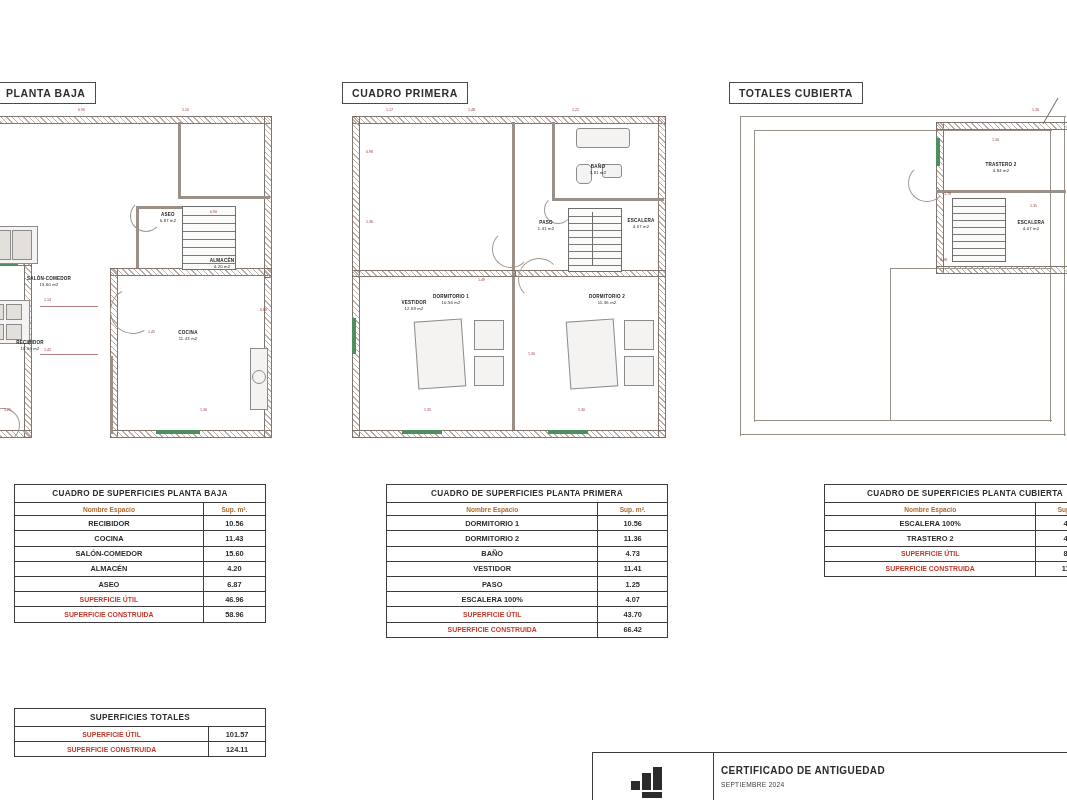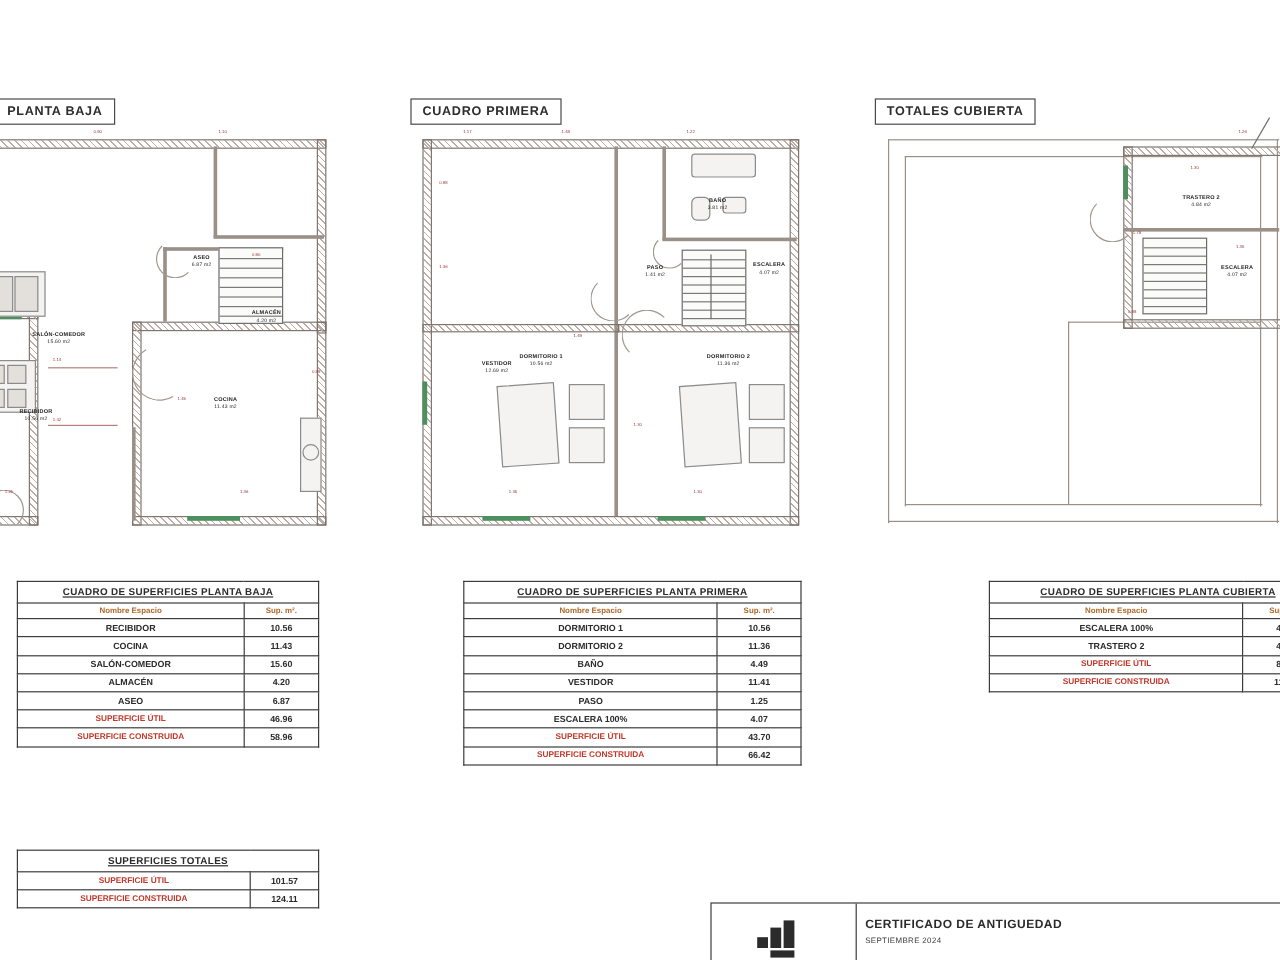--- a/index.html
+++ b/index.html
@@ -90,21 +90,20 @@
     border:1px solid #3c3c3c;
     text-align:center;
     padding:2.6px 2px;
     font-weight:bold;
     color:#2b2b2b;
   }
   table.surf th.title{
     font-size:8.2px;
     letter-spacing:.3px;
     padding:4px 2px;
-    text-decoration:underline;
   }
   table.surf td.hdr{
     color:#b06a2c;
     font-weight:bold;
     font-size:6.6px;
   }
   table.surf td.accent{
     color:#c0392b;
     font-size:6.9px;
   }
@@ -391,21 +390,21 @@
     <tr>
           <td>DORMITORIO 1</td>
           <td class="val">10.56</td>
         </tr>
     <tr>
           <td>DORMITORIO 2</td>
           <td class="val">11.36</td>
         </tr>
     <tr>
           <td>BAÑO</td>
-          <td class="val">4.49</td>
+          <td class="val">4.73</td>
         </tr>
     <tr>
           <td>VESTIDOR</td>
           <td class="val">11.41</td>
         </tr>
     <tr>
           <td>PASO</td>
           <td class="val">1.25</td>
         </tr>
     <tr>

